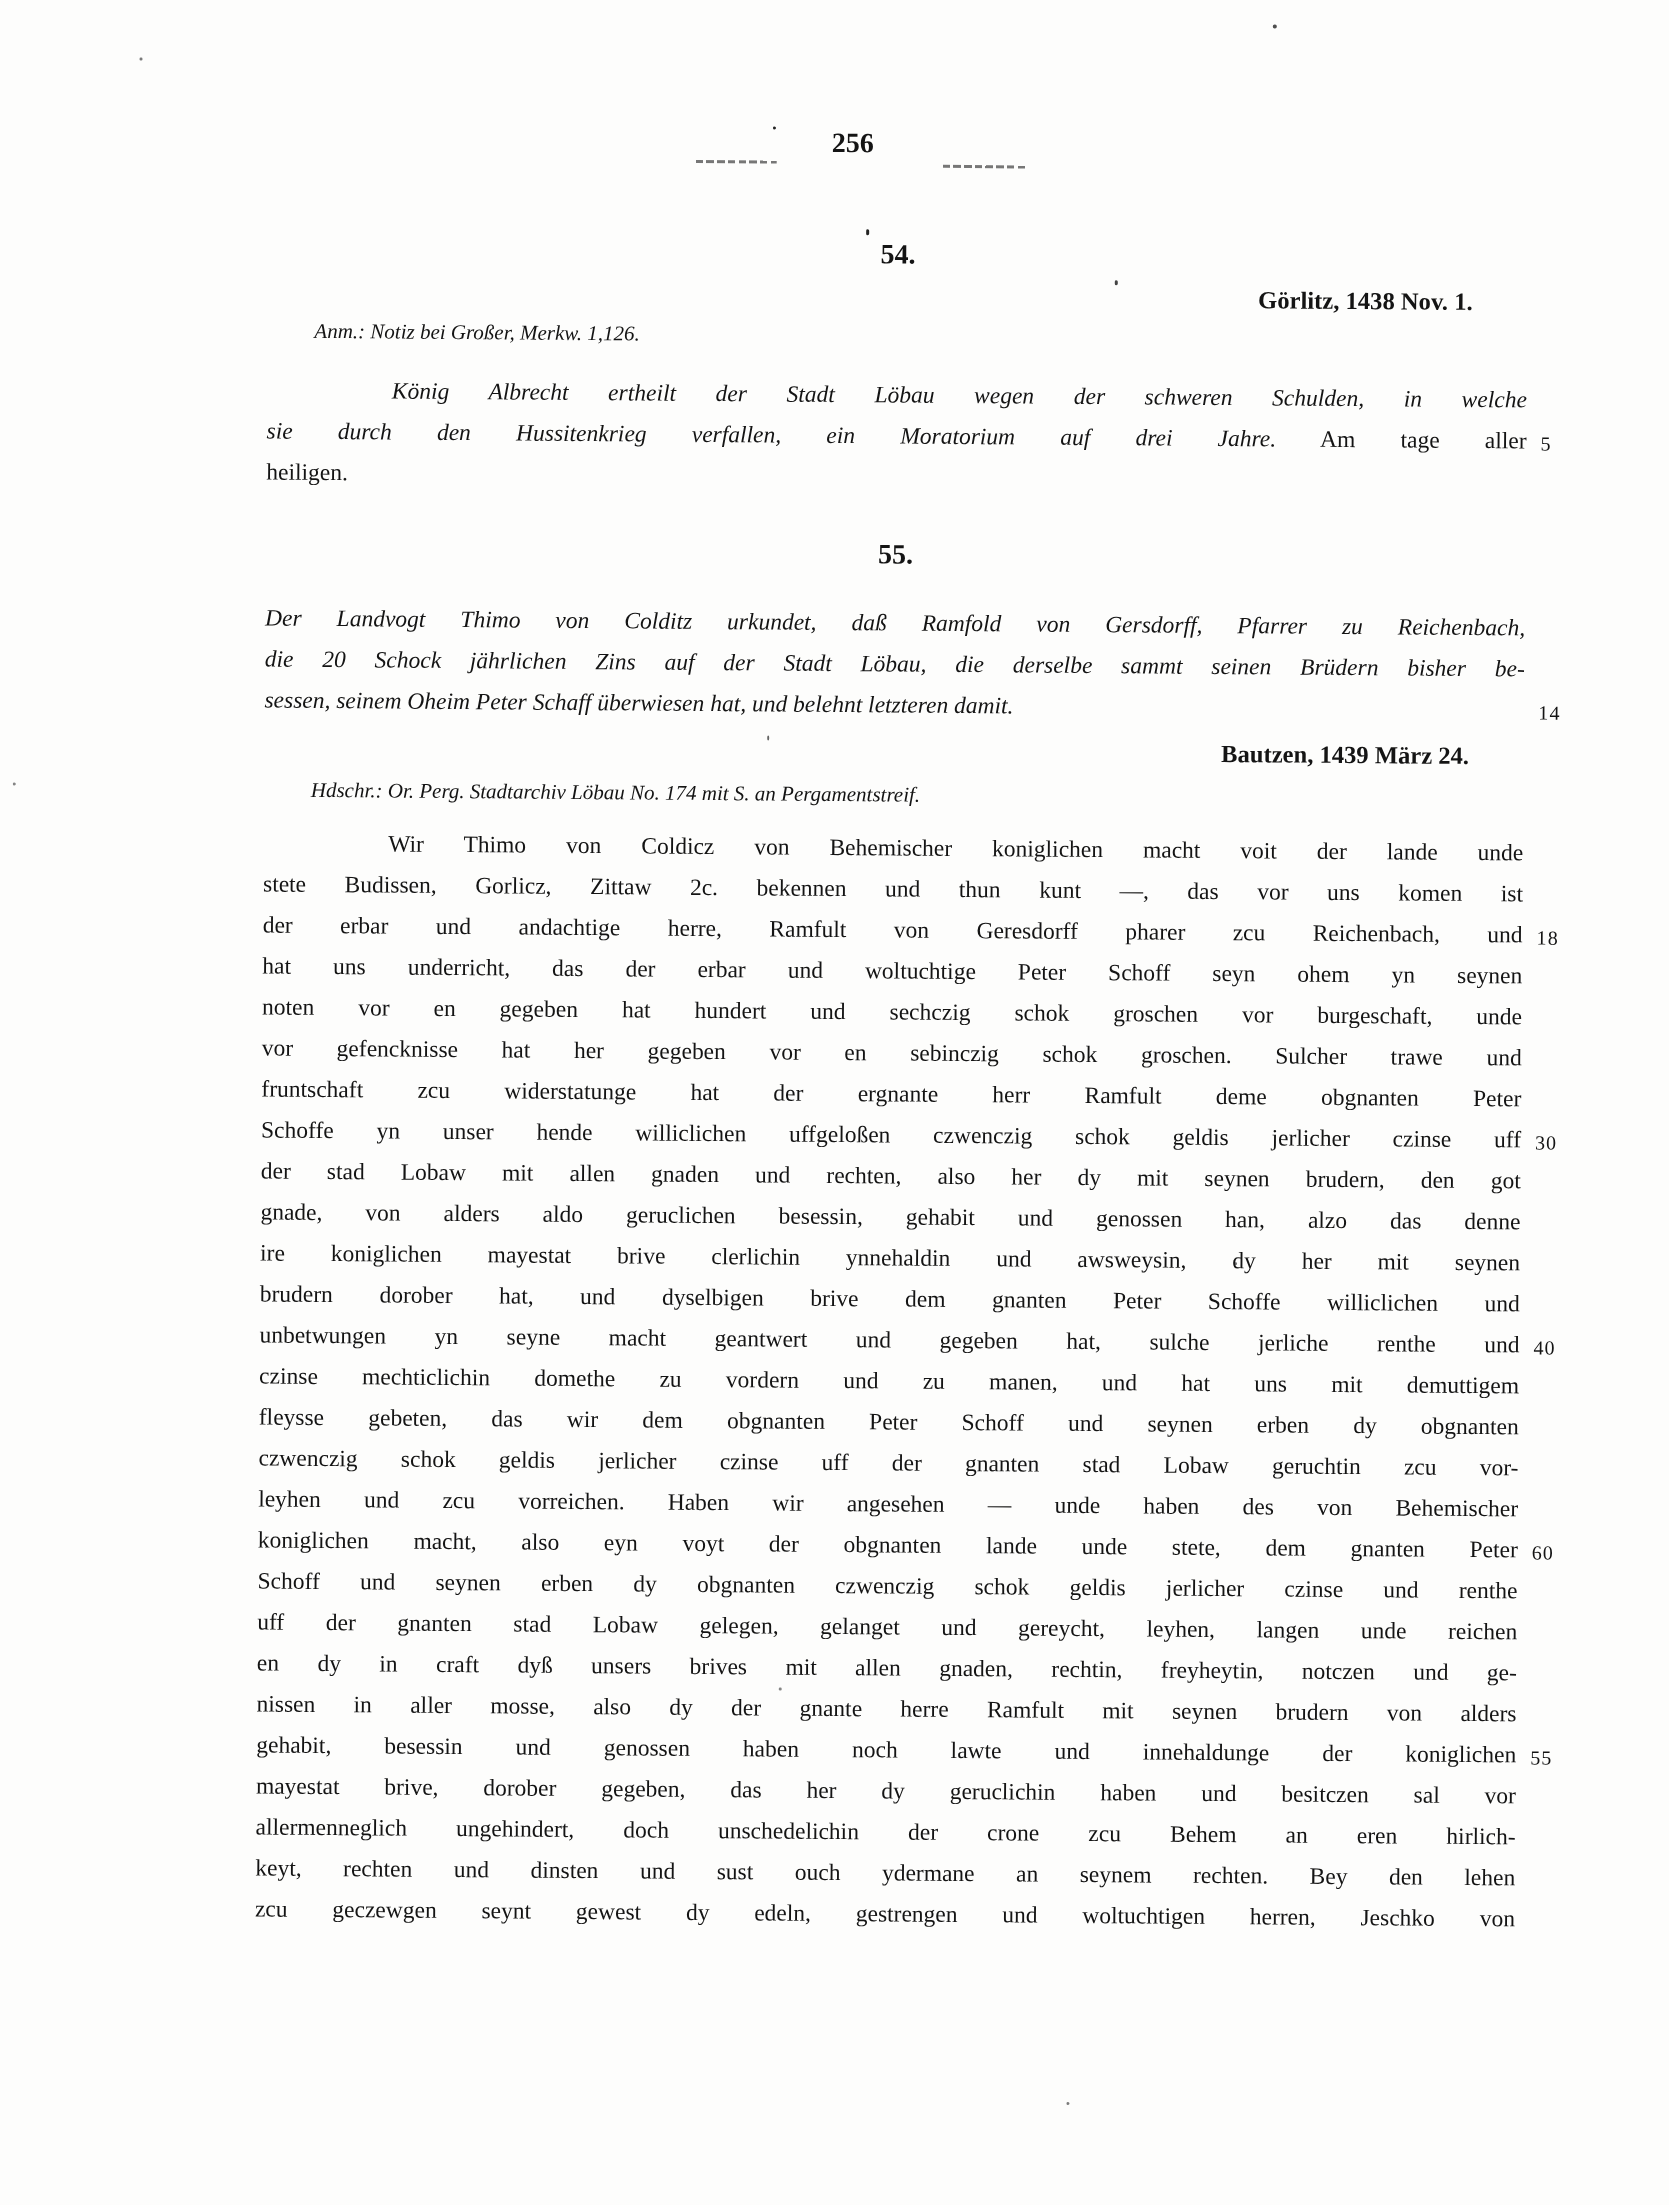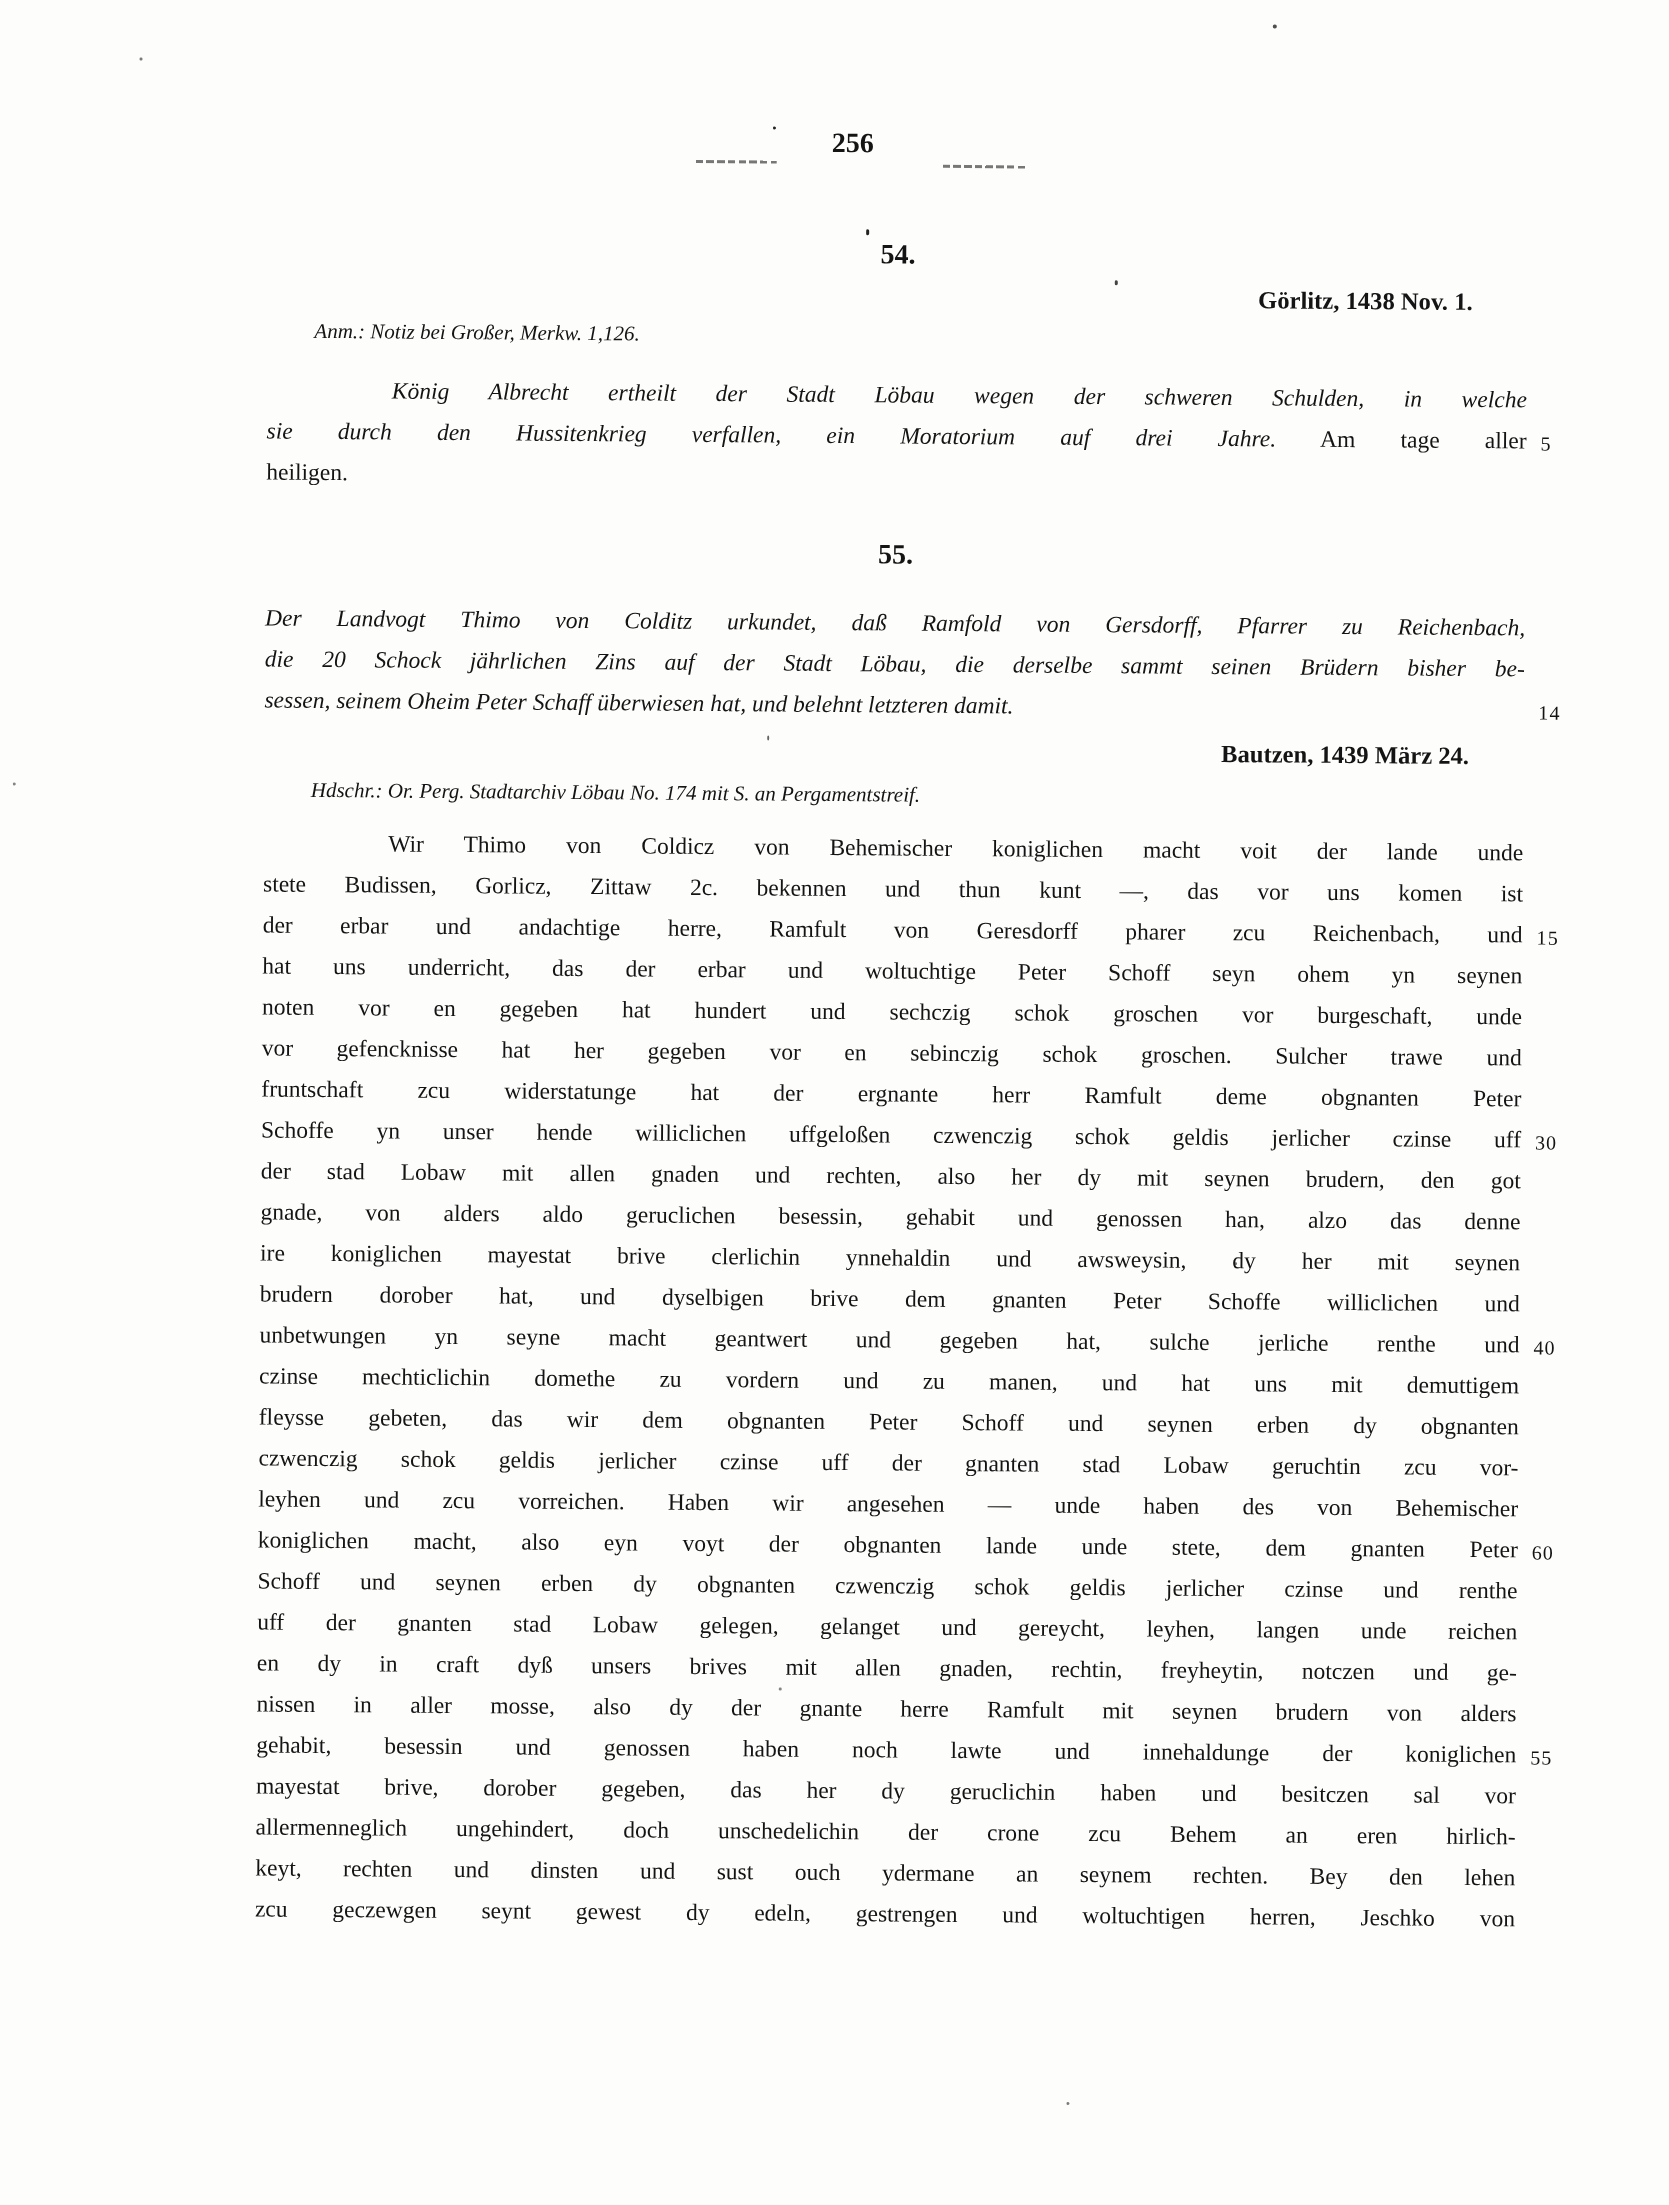--- a/index.html
+++ b/index.html
@@ -85,21 +85,21 @@
       <div class="date-line">Bautzen, 1439 März 24.</div>
     </div>
 
     <div class="col" style="top:780px;">
       <div class="note-line">Hdschr.: Or. Perg. Stadtarchiv Löbau No. 174 mit S. an Pergamentstreif.</div>
     </div>
 
     <div class="col" style="top:827px;">
       <div class="line just indent1">Wir Thimo von Coldicz von Behemischer koniglichen macht voit der lande unde</div>
       <div class="line just">stete Budissen, Gorlicz, Zittaw 2c. bekennen und thun kunt —, das vor uns komen ist</div>
-      <div class="line just"><span>der erbar und andachtige herre, Ramfult von Geresdorff pharer zcu Reichenbach, und</span><span class="lineno">15</span></div>
+      <div class="line just"><span>der erbar und andachtige herre, Ramfult von Geresdorff pharer zcu Reichenbach, und</span><span class="lineno">18</span></div>
       <div class="line just">hat uns underricht, das der erbar und woltuchtige Peter Schoff seyn ohem yn seynen</div>
       <div class="line just">noten vor en gegeben hat hundert und sechczig schok groschen vor burgeschaft, unde</div>
       <div class="line just">vor gefencknisse hat her gegeben vor en sebinczig schok groschen. Sulcher trawe und</div>
       <div class="line just">fruntschaft zcu widerstatunge hat der ergnante herr Ramfult deme obgnanten Peter</div>
       <div class="line just"><span>Schoffe yn unser hende williclichen uffgeloßen czwenczig schok geldis jerlicher czinse uff</span><span class="lineno">30</span></div>
       <div class="line just">der stad Lobaw mit allen gnaden und rechten, also her dy mit seynen brudern, den got</div>
       <div class="line just">gnade, von alders aldo geruclichen besessin, gehabit und genossen han, alzo das denne</div>
       <div class="line just">ire koniglichen mayestat brive clerlichin ynnehaldin und awsweysin, dy her mit seynen</div>
       <div class="line just">brudern dorober hat, und dyselbigen brive dem gnanten Peter Schoffe williclichen und</div>
       <div class="line just"><span>unbetwungen yn seyne macht geantwert und gegeben hat, sulche jerliche renthe und</span><span class="lineno">40</span></div>

